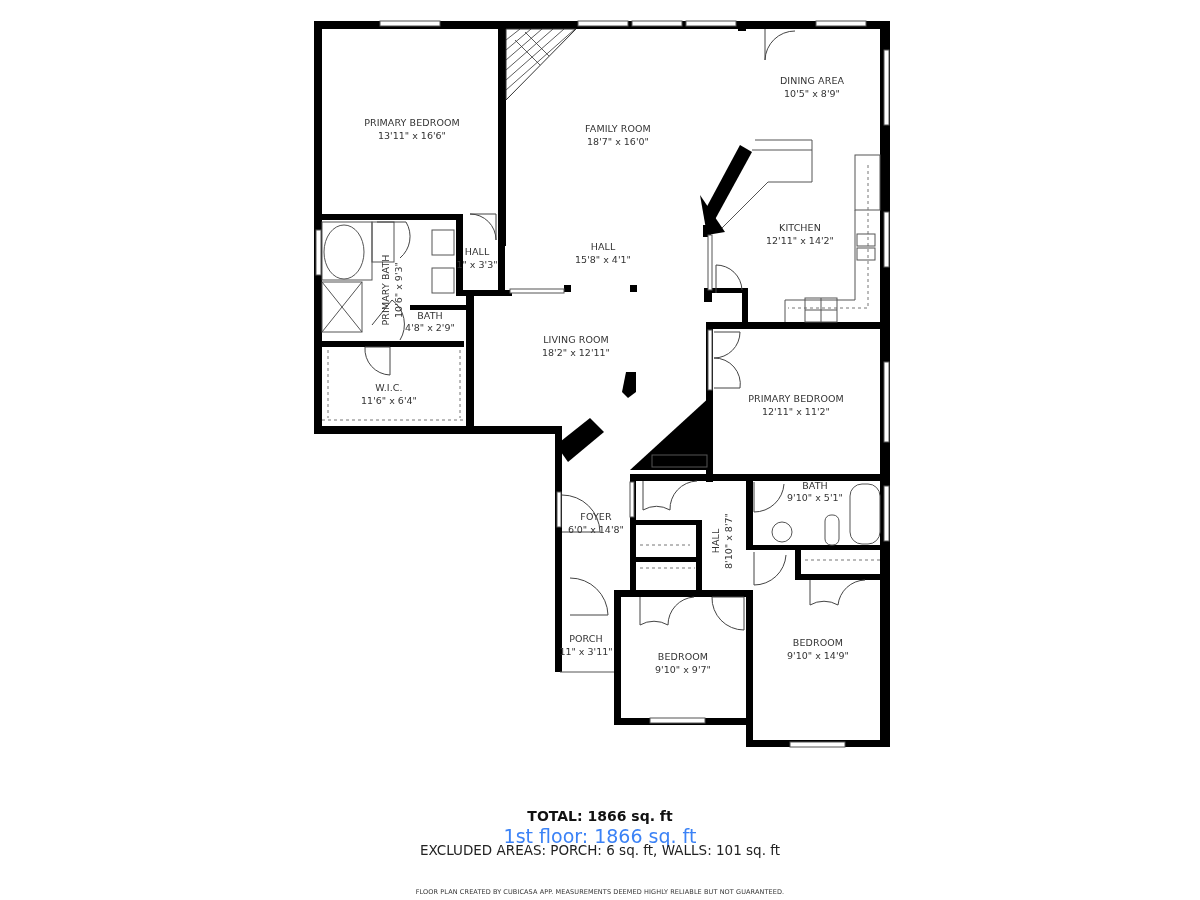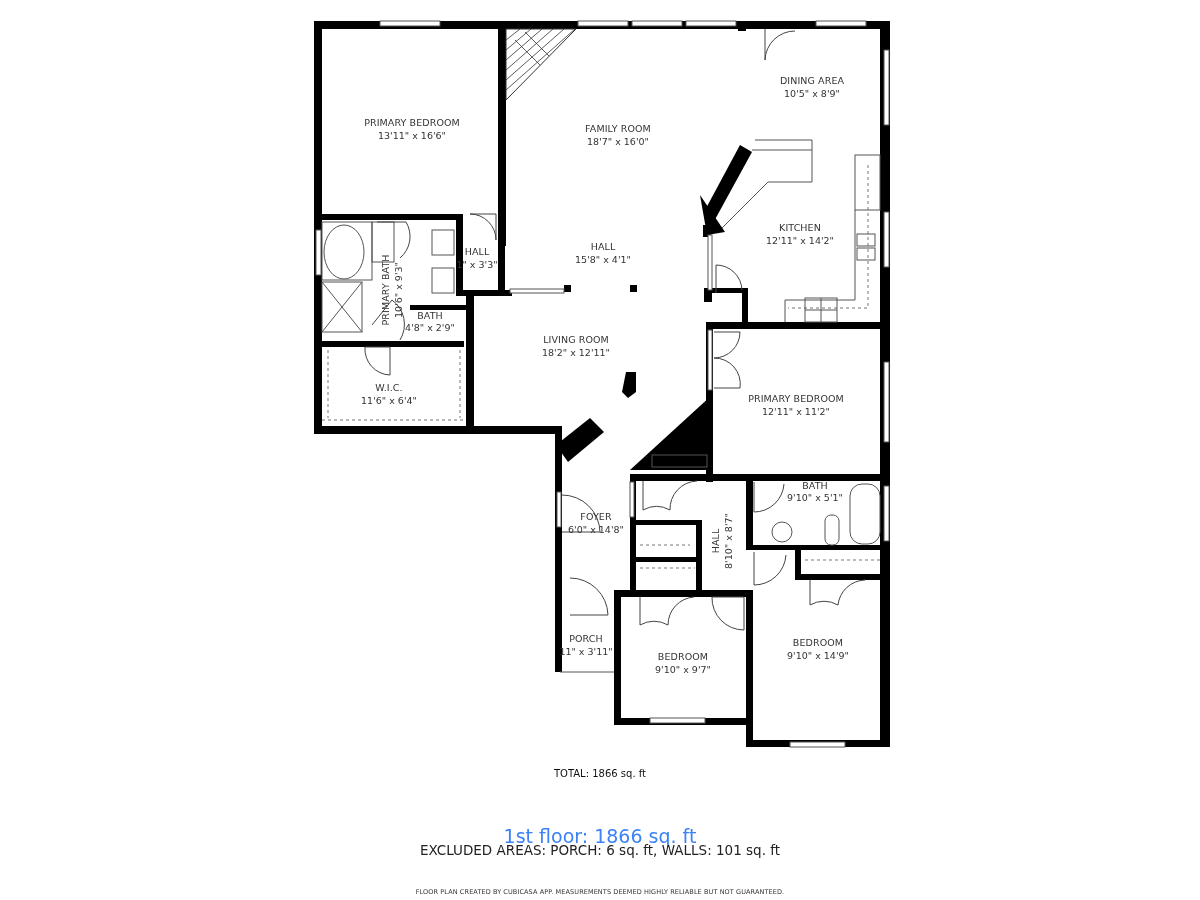--- a/index.html
+++ b/index.html
@@ -7,21 +7,21 @@
          font-family: "DejaVu Sans", "Liberation Sans", sans-serif; color: #222; }
   #plan { position: absolute; left: 0; top: 0; width: 1200px; height: 790px; }
   .wall { fill: #000; }
   .win { fill: #fff; stroke: #555; stroke-width: 1; }
   .fixture { fill: none; stroke: #555; stroke-width: 1; }
   .dash { fill: none; stroke: #777; stroke-width: 1; stroke-dasharray: 3 3; }
   .door { fill: none; stroke: #444; stroke-width: 1; }
   .room-name { font-size: 9.5px; fill: #333; text-anchor: middle; letter-spacing: 0.1px; }
   .room-dim { font-size: 9.5px; fill: #333; text-anchor: middle; }
   .footer { position: absolute; left: 0; width: 1200px; text-align: center; }
-  .f-total { top: 768px; font-size: 10px; font-weight: normal; color: #111; }
+  .f-total { top: 808px; font-size: 14px; font-weight: bold; color: #111; }
   .f-floor { top: 825px; font-size: 19px; color: #3b82f6; }
   .f-excl { top: 842px; font-size: 13.5px; color: #222; }
   .f-note { top: 888px; font-size: 6.5px; color: #333; letter-spacing: 0.1px; }
 </style>
 </head>
 <body>
 
 <svg id="plan" viewBox="0 0 1200 790" xmlns="http://www.w3.org/2000/svg">
 
   <g>

